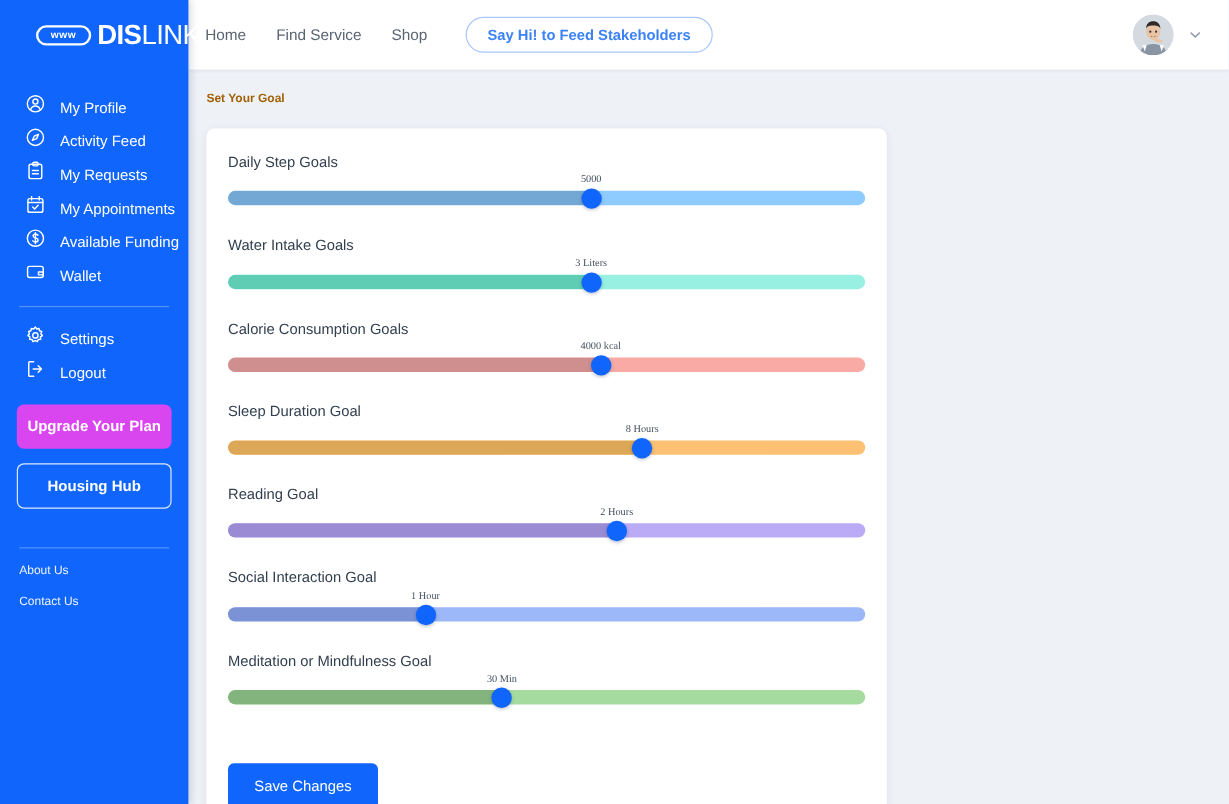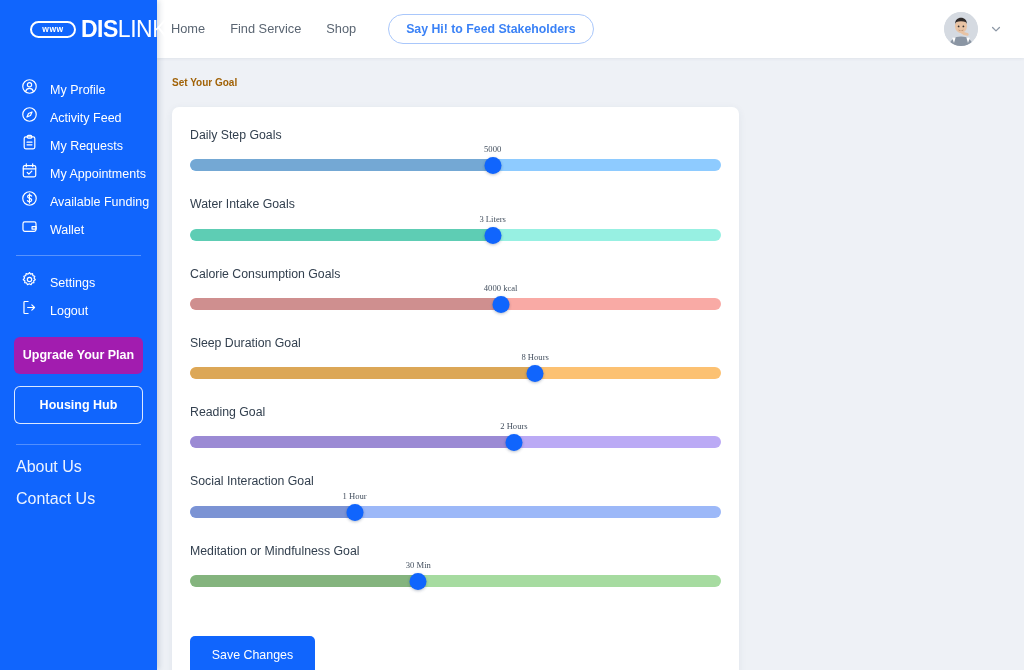--- a/index.html
+++ b/index.html
@@ -123,41 +123,41 @@
     text-align: center;
     font-size: 12.5px;
     font-weight: 700;
     line-height: 1;
     padding: 12px 0;
     cursor: pointer;
     color: #ffffff;
     border: none;
     font-family: inherit;
   }
-  .side-btn.upgrade { background: #a21caf; margin-top: 14px; }
+  .side-btn.upgrade { background: #d946ef; margin-top: 14px; }
   .side-btn.housing {
     background: #1065fd;
     border: 1.5px solid rgba(255,255,255,0.85);
   }
 
   .side-foot {
     position: absolute;
     left: 0;
     bottom: 147px;
     width: 100%;
   }
   .side-foot .foot-divider {
     height: 1px;
     background: rgba(255,255,255,0.28);
     margin: 0 16px 14px 16px;
   }
   .foot-link {
     display: block;
     padding: 0 0 16px 16px;
-    font-size: 16px;
+    font-size: 10px;
     color: rgba(255,255,255,0.92);
     text-decoration: none;
     line-height: 1;
     cursor: pointer;
   }
 
   
   .main {
     flex: 1 1 auto;
     height: 670px;

